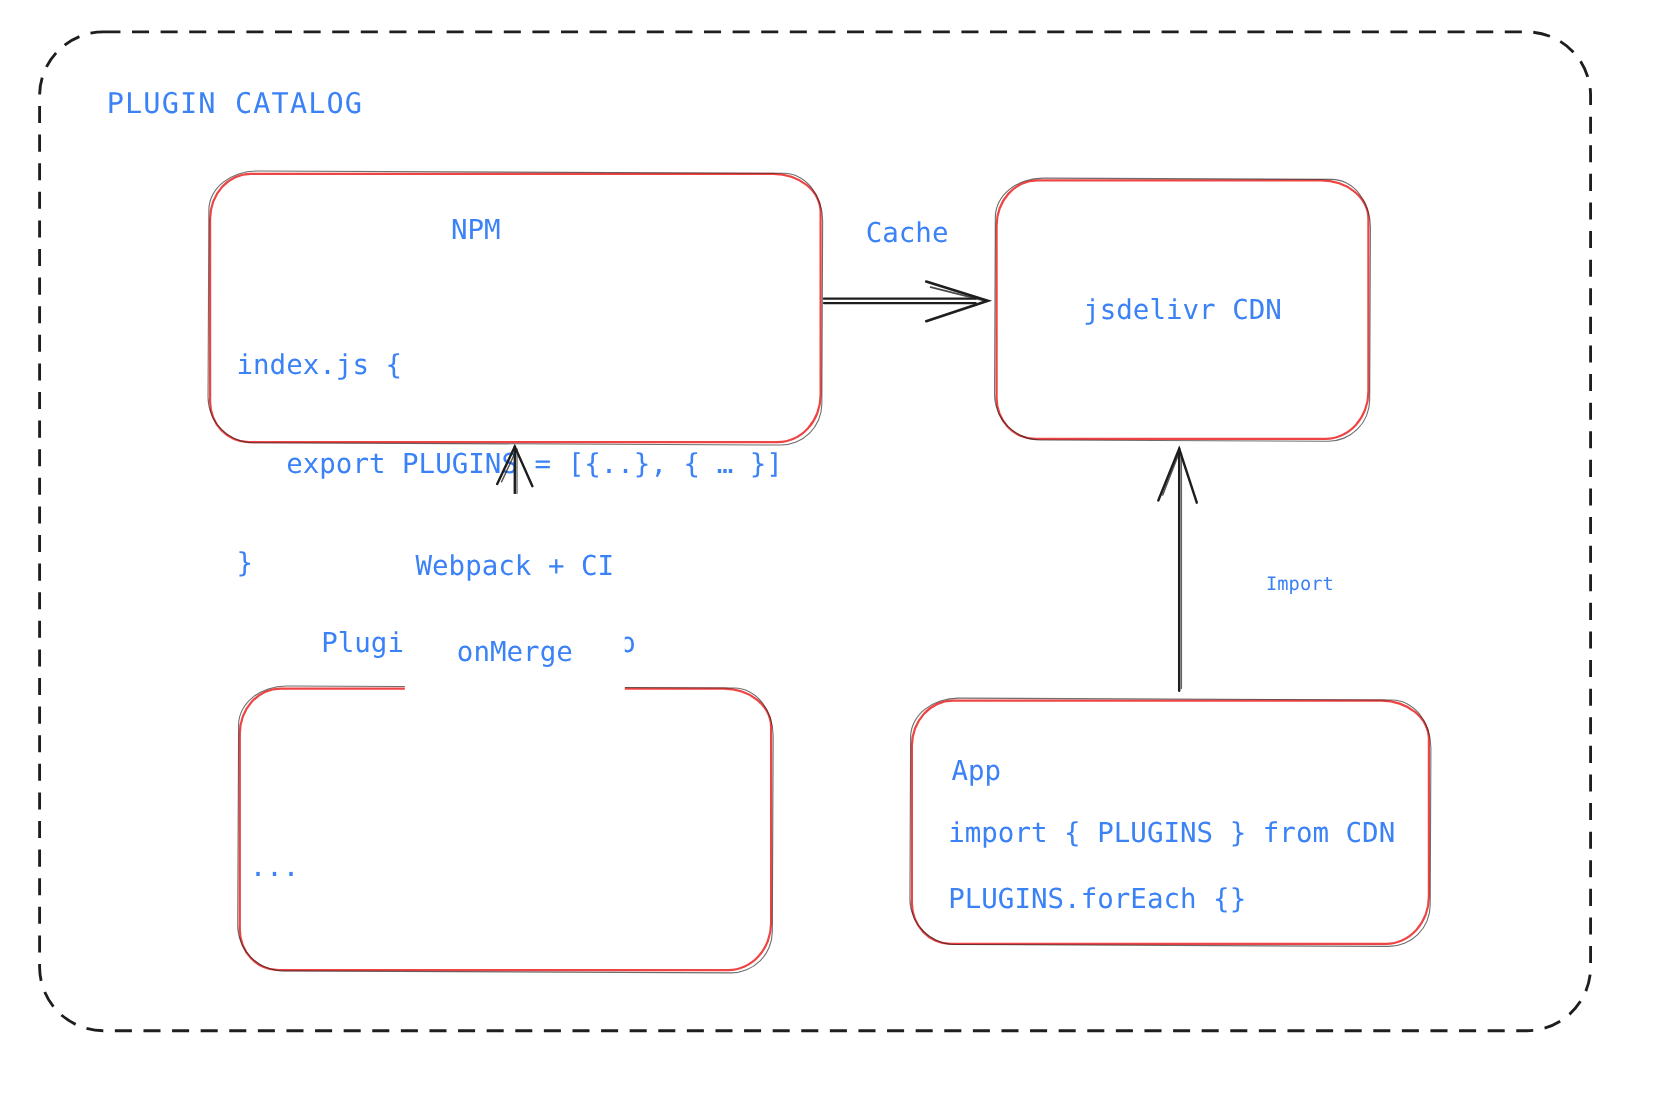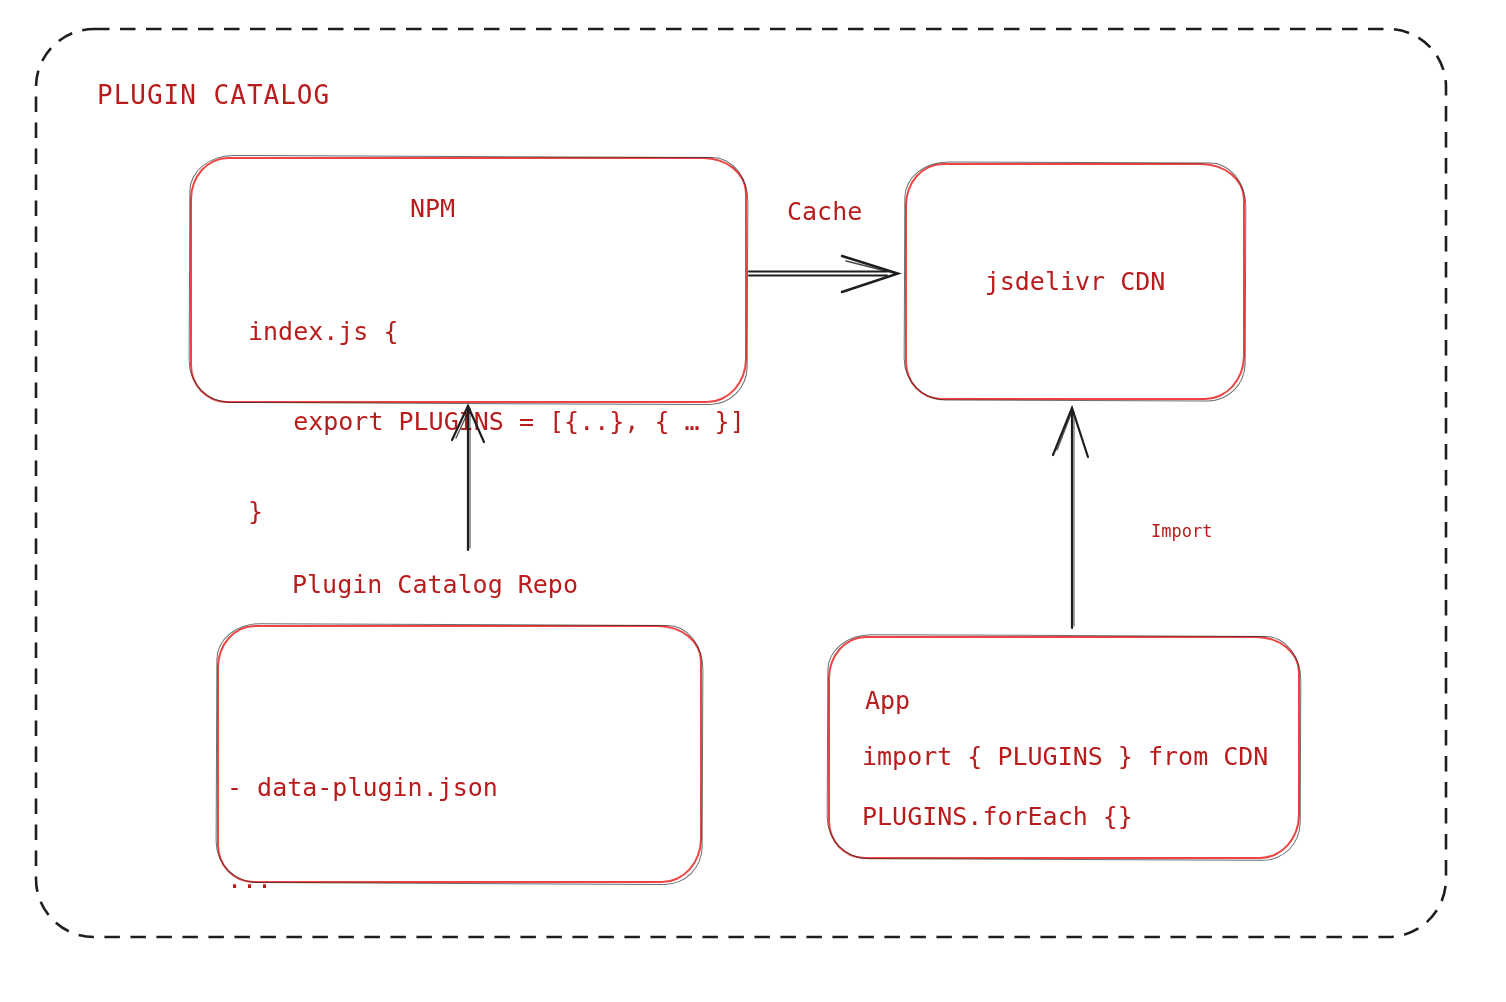--- a/index.html
+++ b/index.html
@@ -2,21 +2,21 @@
 <html><head>
 <meta charset="utf-8">
 <style>
   html, body { margin: 0; padding: 0; background: #ffffff; }
   .canvas {
     position: relative;
     width: 1506px;
     height: 1002px;
     background: #ffffff;
     font-family: "DejaVu Sans Mono", "Liberation Mono", monospace;
-    color: #b91c1c;
+    color: #3b82f6;
     overflow: hidden;
   }
   .abs { position: absolute; }
   svg.layer { position: absolute; left: 0; top: 0; pointer-events: none; }
 
   .frame-title {
     position: absolute;
     left: 97px; top: 81px;
     font-size: 26px;
     line-height: 28px;
@@ -46,21 +46,21 @@
   .box-repo { left: 217px; top: 625px; width: 481px; height: 254px; }
   .box-app  { left: 828px; top: 636px; width: 468px; height: 219px; }
 
   .mono {
     font-size: 25px;
     line-height: 30px;
     white-space: pre;
   }
 
   .npm-title { position: absolute; left: 218px; top: 36px; font-size: 25px; line-height: 28px; }
-  .npm-code  { position: absolute; left: 23px;  top: 98px; margin-left: 33px; }
+  .npm-code  { position: absolute; left: 23px;  top: 98px; }
 
   .cdn-label {
     position: absolute; inset: 0;
     display: flex; align-items: center; justify-content: center;
     font-size: 25px;
     border-radius: 16px;
   }
 
   .repo-title { position: absolute; left: 292px; top: 571px; font-size: 25px; line-height: 28px; white-space: pre; }
   .repo-list  { position: absolute; left: 8px; top: 84px; line-height: 31px; }
@@ -103,21 +103,20 @@
     </div>
   </div>
 
   <div class="sketch-box box-cdn">
     <div class="cdn-label">jsdelivr CDN</div>
   </div>
 
   <div class="repo-title">Plugin Catalog Repo</div>
   <div class="sketch-box box-repo">
     <div class="repo-list mono">
-      <div class="mono">- data-plugin.json</div>
       <div class="mono">...</div>
     </div>
   </div>
 
   <div class="sketch-box box-app">
     <div class="app-title">App</div>
     <div class="app-line1 mono">import { PLUGINS } from CDN</div>
     <div class="app-line2 mono">PLUGINS.forEach {}</div>
   </div>
 
@@ -132,20 +131,24 @@
   <div class="cache-label">Cache</div>
 
   <svg class="layer abs" style="left:440px; top:398px;" width="56" height="158">
     <g stroke="#1e1e1e" fill="none" stroke-linecap="round">
       <line x1="28" y1="8" x2="28" y2="152" stroke-width="2.2"></line>
       <line x1="30" y1="10" x2="30" y2="150" stroke-width="1.2" opacity="0.7"></line>
       <polyline points="12,42 28,8 44,44" stroke-width="2.2"></polyline>
       <polyline points="16,40 29,12" stroke-width="1.4" opacity="0.75"></polyline>
     </g>
   </svg>
+  <div class="build-label">
+    <div>Webpack + CI</div>
+    <div>onMerge</div>
+  </div>
 
   <svg class="layer abs" style="left:1040px; top:400px;" width="64" height="234">
     <g stroke="#1e1e1e" fill="none" stroke-linecap="round">
       <line x1="32" y1="8" x2="32" y2="228" stroke-width="2.2"></line>
       <line x1="34" y1="12" x2="34" y2="226" stroke-width="1.2" opacity="0.7"></line>
       <polyline points="13,55 32,8 48,57" stroke-width="2.2"></polyline>
       <polyline points="17,50 31,14" stroke-width="1.4" opacity="0.75"></polyline>
     </g>
   </svg>
   <div class="import-label">Import</div>

